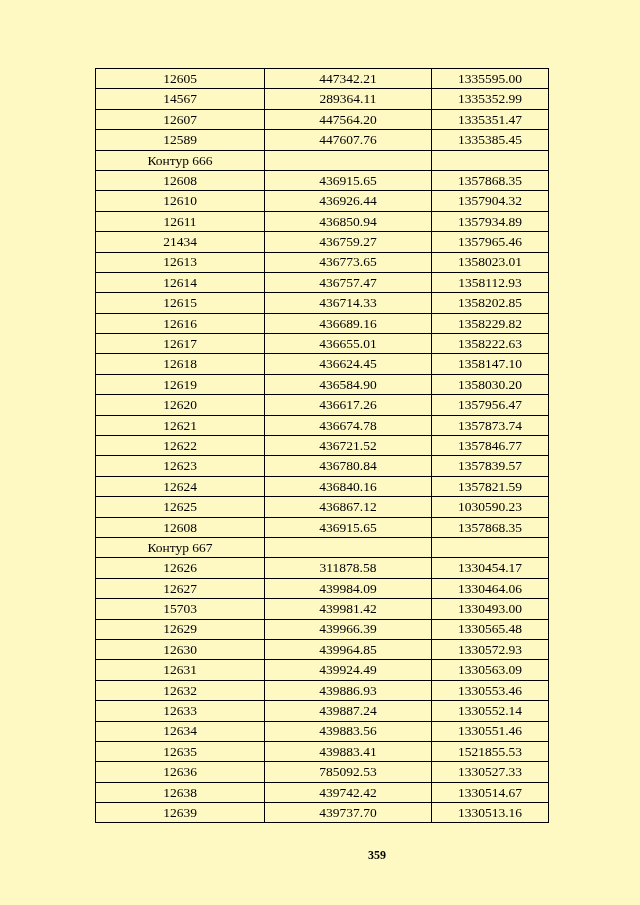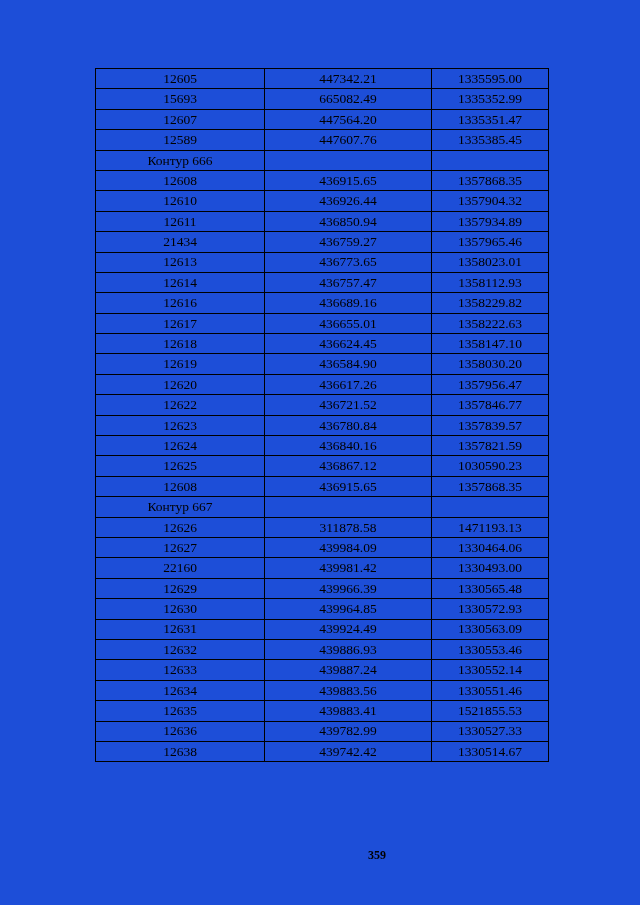--- a/index.html
+++ b/index.html
@@ -4,21 +4,21 @@
 <style>
   html, body {
     margin: 0;
     padding: 0;
     background: #ffffff;
   }
   .page {
     position: relative;
     width: 640px;
     height: 905px;
-    background: #1d4ed8;
+    background: #fef9c3;
     font-family: "Liberation Serif", serif;
     color: #000000;
     overflow: hidden;
   }
   table.coords-table {
     position: absolute;
     left: 95px;
     top: 68px;
     width: 450px;
     border-collapse: collapse;
@@ -62,22 +62,22 @@
 <div class="page">
 
   <table class="coords-table">
     <tbody id="coords-tbody">
         <tr>
           <td class="col-pt">12605</td>
           <td class="col-x">447342.21</td>
           <td class="col-y">1335595.00</td>
         </tr>
         <tr>
-          <td class="col-pt">15693</td>
-          <td class="col-x">665082.49</td>
+          <td class="col-pt">14567</td>
+          <td class="col-x">289364.11</td>
           <td class="col-y">1335352.99</td>
         </tr>
         <tr>
           <td class="col-pt">12607</td>
           <td class="col-x">447564.20</td>
           <td class="col-y">1335351.47</td>
         </tr>
         <tr>
           <td class="col-pt">12589</td>
           <td class="col-x">447607.76</td>
@@ -112,20 +112,25 @@
           <td class="col-pt">12613</td>
           <td class="col-x">436773.65</td>
           <td class="col-y">1358023.01</td>
         </tr>
         <tr>
           <td class="col-pt">12614</td>
           <td class="col-x">436757.47</td>
           <td class="col-y">1358112.93</td>
         </tr>
         <tr>
+          <td class="col-pt">12615</td>
+          <td class="col-x">436714.33</td>
+          <td class="col-y">1358202.85</td>
+        </tr>
+        <tr>
           <td class="col-pt">12616</td>
           <td class="col-x">436689.16</td>
           <td class="col-y">1358229.82</td>
         </tr>
         <tr>
           <td class="col-pt">12617</td>
           <td class="col-x">436655.01</td>
           <td class="col-y">1358222.63</td>
         </tr>
         <tr>
@@ -137,20 +142,25 @@
           <td class="col-pt">12619</td>
           <td class="col-x">436584.90</td>
           <td class="col-y">1358030.20</td>
         </tr>
         <tr>
           <td class="col-pt">12620</td>
           <td class="col-x">436617.26</td>
           <td class="col-y">1357956.47</td>
         </tr>
         <tr>
+          <td class="col-pt">12621</td>
+          <td class="col-x">436674.78</td>
+          <td class="col-y">1357873.74</td>
+        </tr>
+        <tr>
           <td class="col-pt">12622</td>
           <td class="col-x">436721.52</td>
           <td class="col-y">1357846.77</td>
         </tr>
         <tr>
           <td class="col-pt">12623</td>
           <td class="col-x">436780.84</td>
           <td class="col-y">1357839.57</td>
         </tr>
         <tr>
@@ -169,29 +179,29 @@
           <td class="col-y">1357868.35</td>
         </tr>
         <tr>
           <td class="col-pt section-cell">Контур 667</td>
           <td class="col-x"></td>
           <td class="col-y"></td>
         </tr>
         <tr>
           <td class="col-pt">12626</td>
           <td class="col-x">311878.58</td>
-          <td class="col-y">1471193.13</td>
+          <td class="col-y">1330454.17</td>
         </tr>
         <tr>
           <td class="col-pt">12627</td>
           <td class="col-x">439984.09</td>
           <td class="col-y">1330464.06</td>
         </tr>
         <tr>
-          <td class="col-pt">22160</td>
+          <td class="col-pt">15703</td>
           <td class="col-x">439981.42</td>
           <td class="col-y">1330493.00</td>
         </tr>
         <tr>
           <td class="col-pt">12629</td>
           <td class="col-x">439966.39</td>
           <td class="col-y">1330565.48</td>
         </tr>
         <tr>
           <td class="col-pt">12630</td>
@@ -218,26 +228,31 @@
           <td class="col-x">439883.56</td>
           <td class="col-y">1330551.46</td>
         </tr>
         <tr>
           <td class="col-pt">12635</td>
           <td class="col-x">439883.41</td>
           <td class="col-y">1521855.53</td>
         </tr>
         <tr>
           <td class="col-pt">12636</td>
-          <td class="col-x">439782.99</td>
+          <td class="col-x">785092.53</td>
           <td class="col-y">1330527.33</td>
         </tr>
         <tr>
           <td class="col-pt">12638</td>
           <td class="col-x">439742.42</td>
           <td class="col-y">1330514.67</td>
         </tr>
+        <tr>
+          <td class="col-pt">12639</td>
+          <td class="col-x">439737.70</td>
+          <td class="col-y">1330513.16</td>
+        </tr>
       </tbody>
   </table>
 
   <div class="page-number">359</div>
 
 </div>
 
 </body></html>

